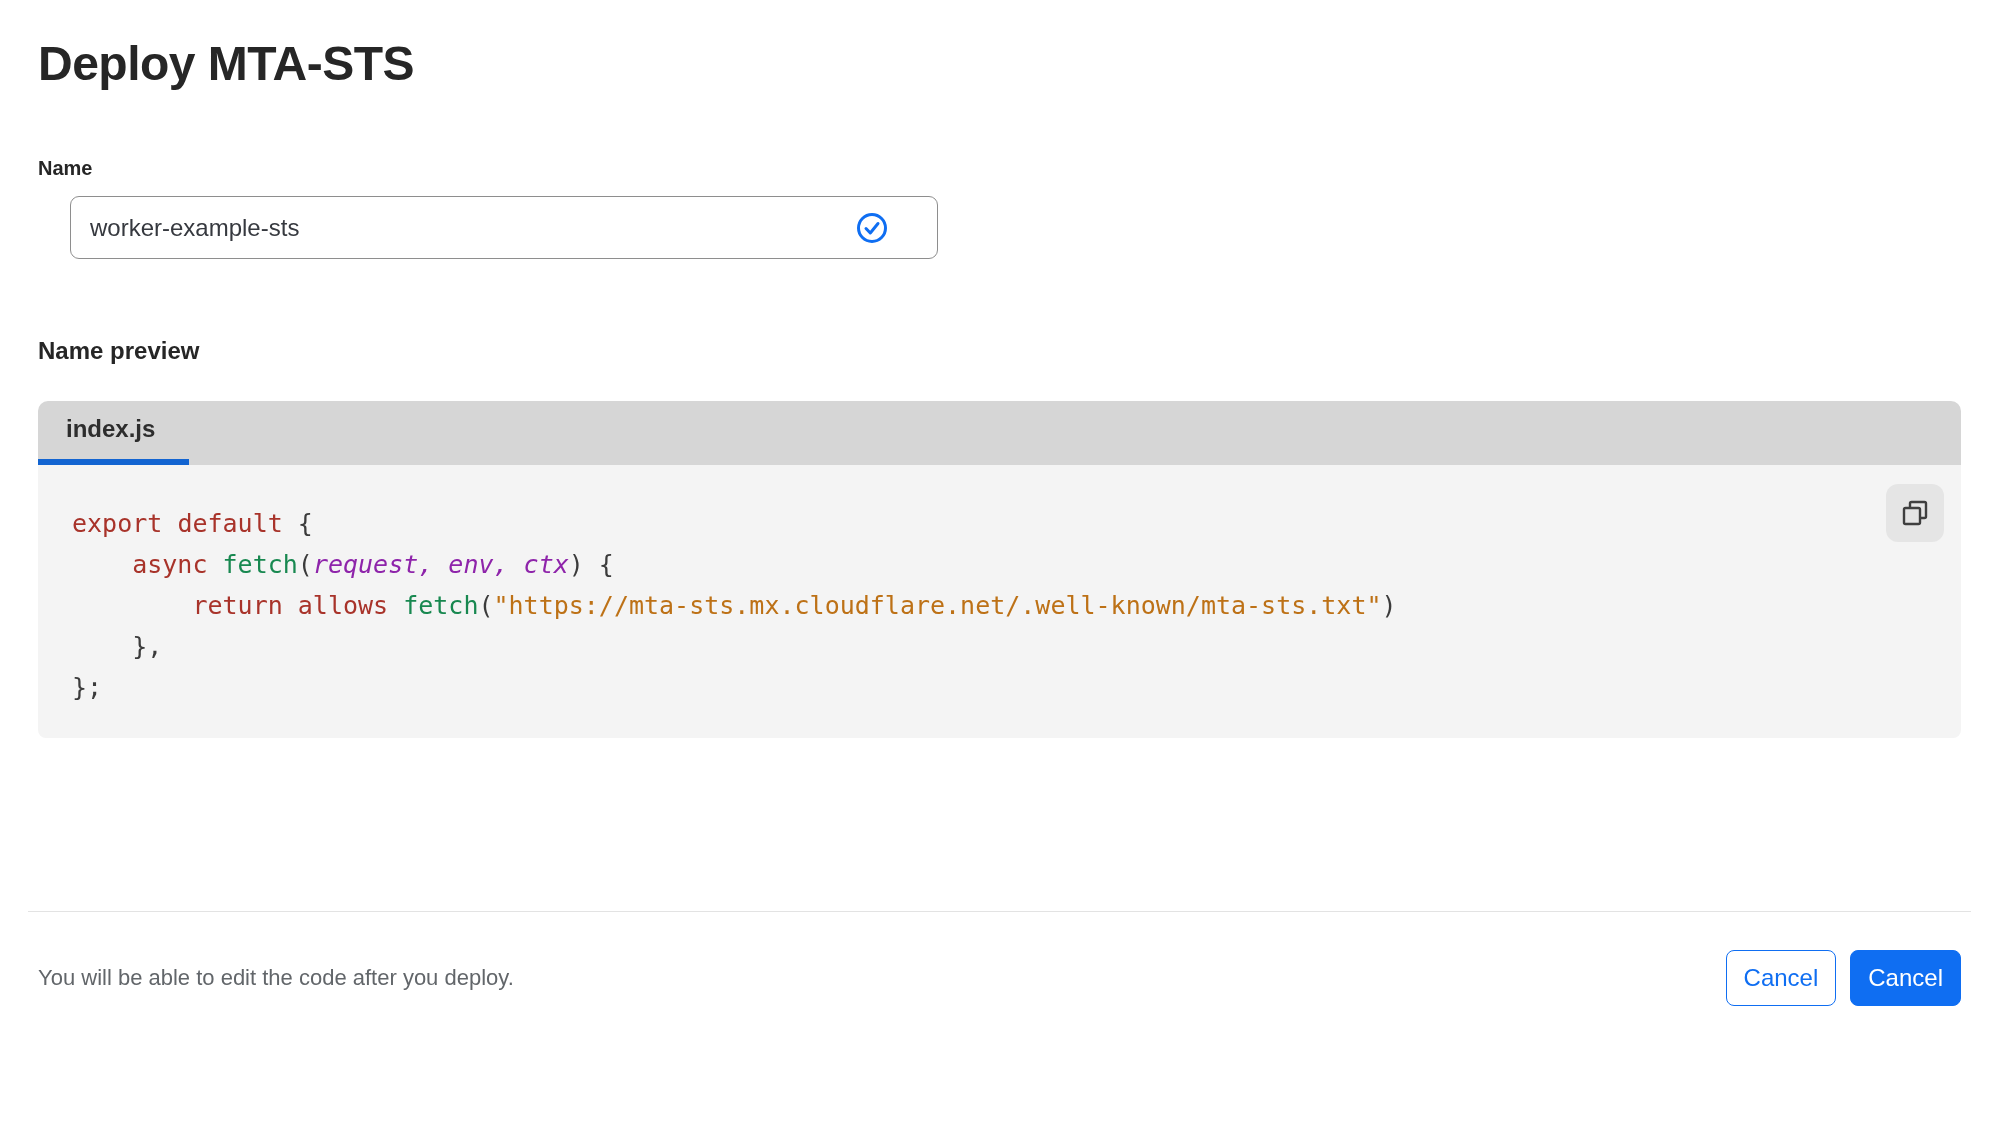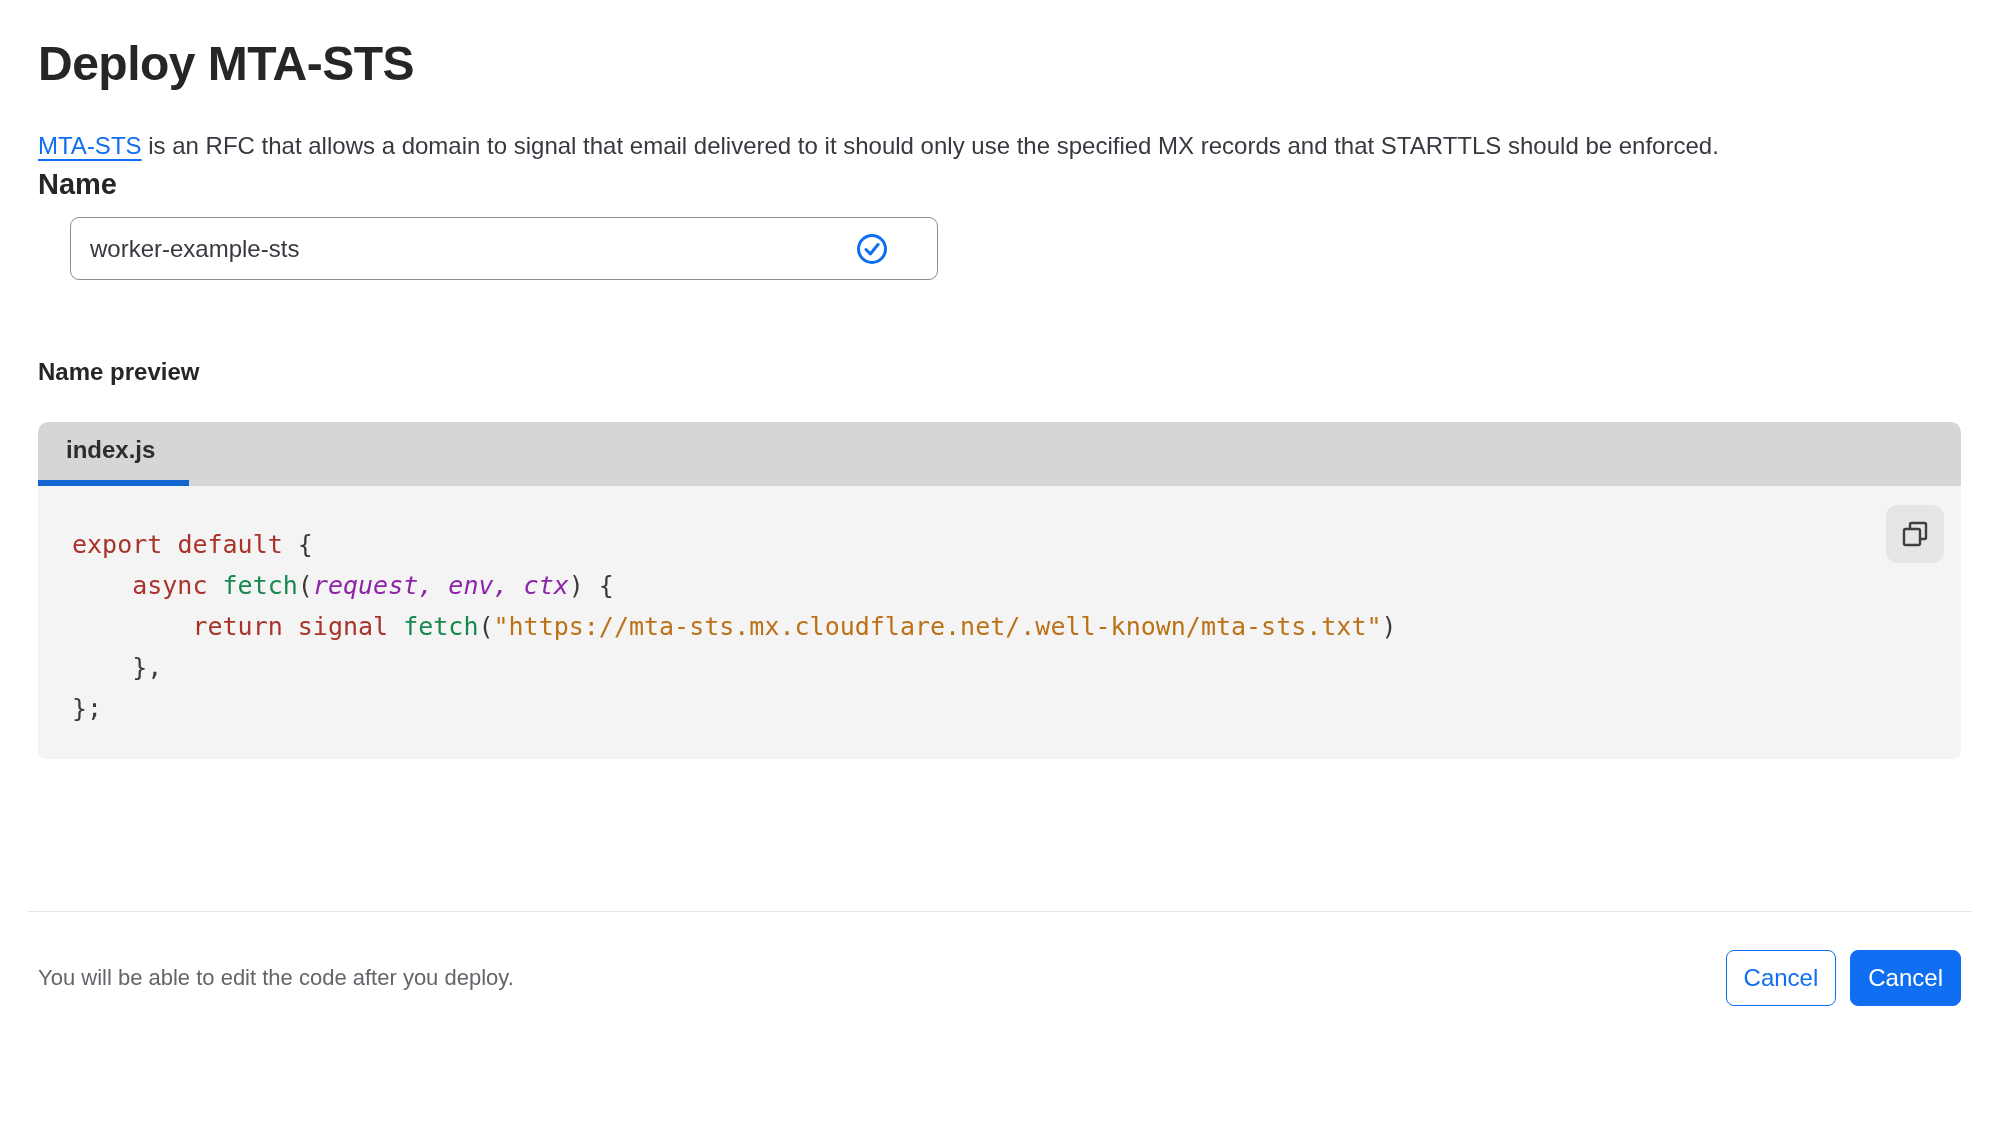--- a/index.html
+++ b/index.html
@@ -21,21 +21,21 @@
   *{box-sizing:border-box;margin:0;padding:0;}
   html,body{width:1999px;height:1138px;background:#ffffff;
     font-family:"Liberation Sans","DejaVu Sans",sans-serif;color:var(--body);}
   .page{padding:36px 38px 0 38px;width:1999px;height:1006px;display:flex;flex-direction:column;}
 
   h1.page-title{font-size:48px;font-weight:700;color:var(--title);letter-spacing:-0.5px;}
 
   p.description{margin-top:32px;font-size:24px;line-height:45px;max-width:1895px;color:var(--body);}
   p.description a{color:var(--blue);text-decoration:underline;text-underline-offset:5px;cursor:pointer;}
 
-  .field-label{font-size:29px;font-weight:700;color:var(--title);}
+  .field-label{margin-top:66px;font-size:20px;font-weight:700;color:var(--title);}
   .input-wrap{position:relative;margin-top:16px;width:868px;padding-left:32px;}
   .input-wrap input{
     width:868px;height:63px;border:1px solid var(--border-input);border-radius:9px;
     font-size:24px;color:var(--body);padding:0 64px 0 19px;outline:none;background:#fff;
     font-family:"Liberation Sans","DejaVu Sans",sans-serif;
   }
   .valid-icon{position:absolute;right:18px;top:50%;transform:translateY(-50%);width:32px;height:32px;display:block;}
 
   .section-label{margin-top:78px;font-size:24px;font-weight:700;color:var(--title);}
 
@@ -67,21 +67,20 @@
   .btn-secondary{background:#ffffff;border:1px solid var(--blue);color:var(--blue);}
   .btn-primary{background:var(--blue);border:1px solid var(--blue);color:#ffffff;}
 </style>
 </head>
 <body>
 
 <div class="page">
 
   <h1 class="page-title">Deploy MTA-STS</h1>
 
-  <p class="description"><a>MTA-STS</a><span> is an RFC that allows a domain to signal that email delivered to it should only use the specified MX records and that STARTTLS should be enforced.</span></p>
 
   <div class="field-label">Name</div>
 
   <div class="input-wrap">
     <input type="text" value="worker-example-sts" style="">
     <svg class="valid-icon" viewBox="0 0 32 32">
       <circle cx="16" cy="16" r="13.5" fill="none" stroke="#0f6ef2" stroke-width="3"></circle>
       <path d="M10 16.5 L14.3 21 L22 11.5" fill="none" stroke="#0f6ef2" stroke-width="3" stroke-linecap="round" stroke-linejoin="round"></path>
     </svg>
   </div>
@@ -91,21 +90,21 @@
   <div class="code-card">
     <div class="tabbar">
       <div class="tab active">
         <span class="tab-label">index.js</span>
       </div>
     </div>
     <div class="code-area">
       <div id="code-lines">
           <div class="code-line"><span class="tok-kw">export</span><span class="tok-pun"> </span><span class="tok-kw">default</span><span class="tok-pun"> {</span></div>
           <div class="code-line"><span class="tok-pun">    </span><span class="tok-kw">async</span><span class="tok-pun"> </span><span class="tok-fn">fetch</span><span class="tok-pun">(</span><span class="tok-param">request, env, ctx</span><span class="tok-pun">) {</span></div>
-          <div class="code-line"><span class="tok-pun">        </span><span class="tok-kw">return</span><span class="tok-pun"> </span><span class="tok-kw">signal</span><span class="tok-pun"> </span><span class="tok-fn">fetch</span><span class="tok-pun">(</span><span class="tok-str">"https://mta-sts.mx.cloudflare.net/.well-known/mta-sts.txt"</span><span class="tok-pun">)</span></div>
+          <div class="code-line"><span class="tok-pun">        </span><span class="tok-kw">return</span><span class="tok-pun"> </span><span class="tok-kw">allows</span><span class="tok-pun"> </span><span class="tok-fn">fetch</span><span class="tok-pun">(</span><span class="tok-str">"https://mta-sts.mx.cloudflare.net/.well-known/mta-sts.txt"</span><span class="tok-pun">)</span></div>
           <div class="code-line"><span class="tok-pun">    },</span></div>
           <div class="code-line"><span class="tok-pun">};</span></div>
         </div>
       <button class="copy-btn">
         <svg width="28" height="28" viewBox="0 0 28 28">
           <rect x="9" y="3" width="16" height="16" rx="1.5" fill="none" stroke="#3f3f3f" stroke-width="2.4"></rect>
           <rect x="3" y="9" width="16" height="16" rx="1.5" fill="#e5e5e5" stroke="#3f3f3f" stroke-width="2.4"></rect>
         </svg>
       </button>
     </div>

